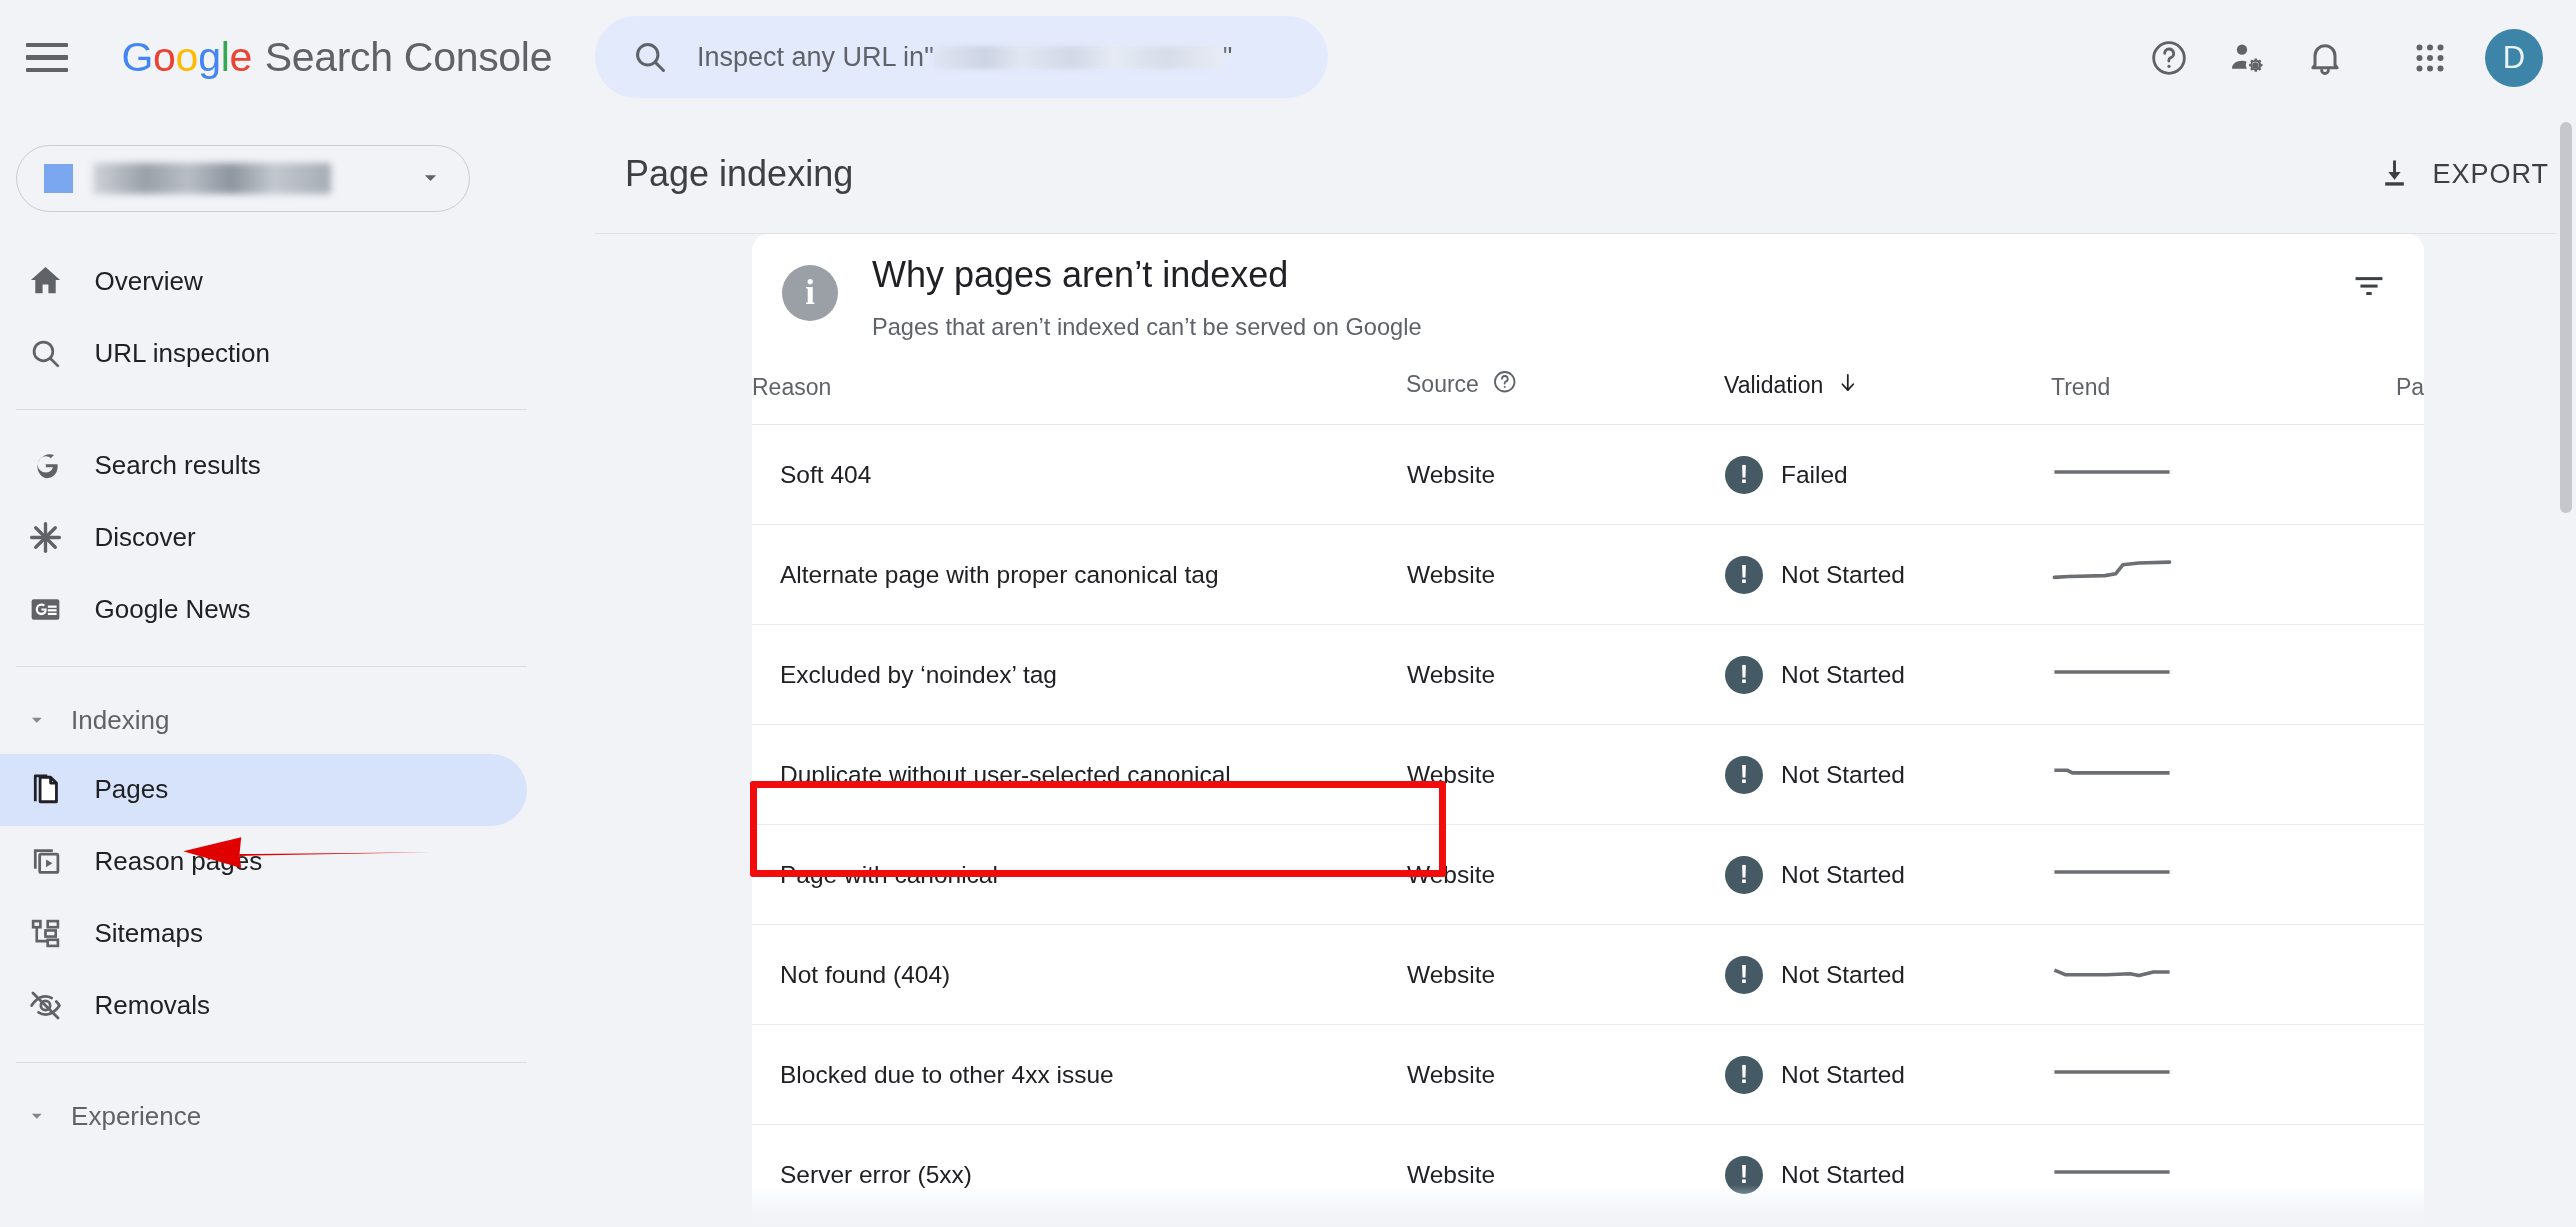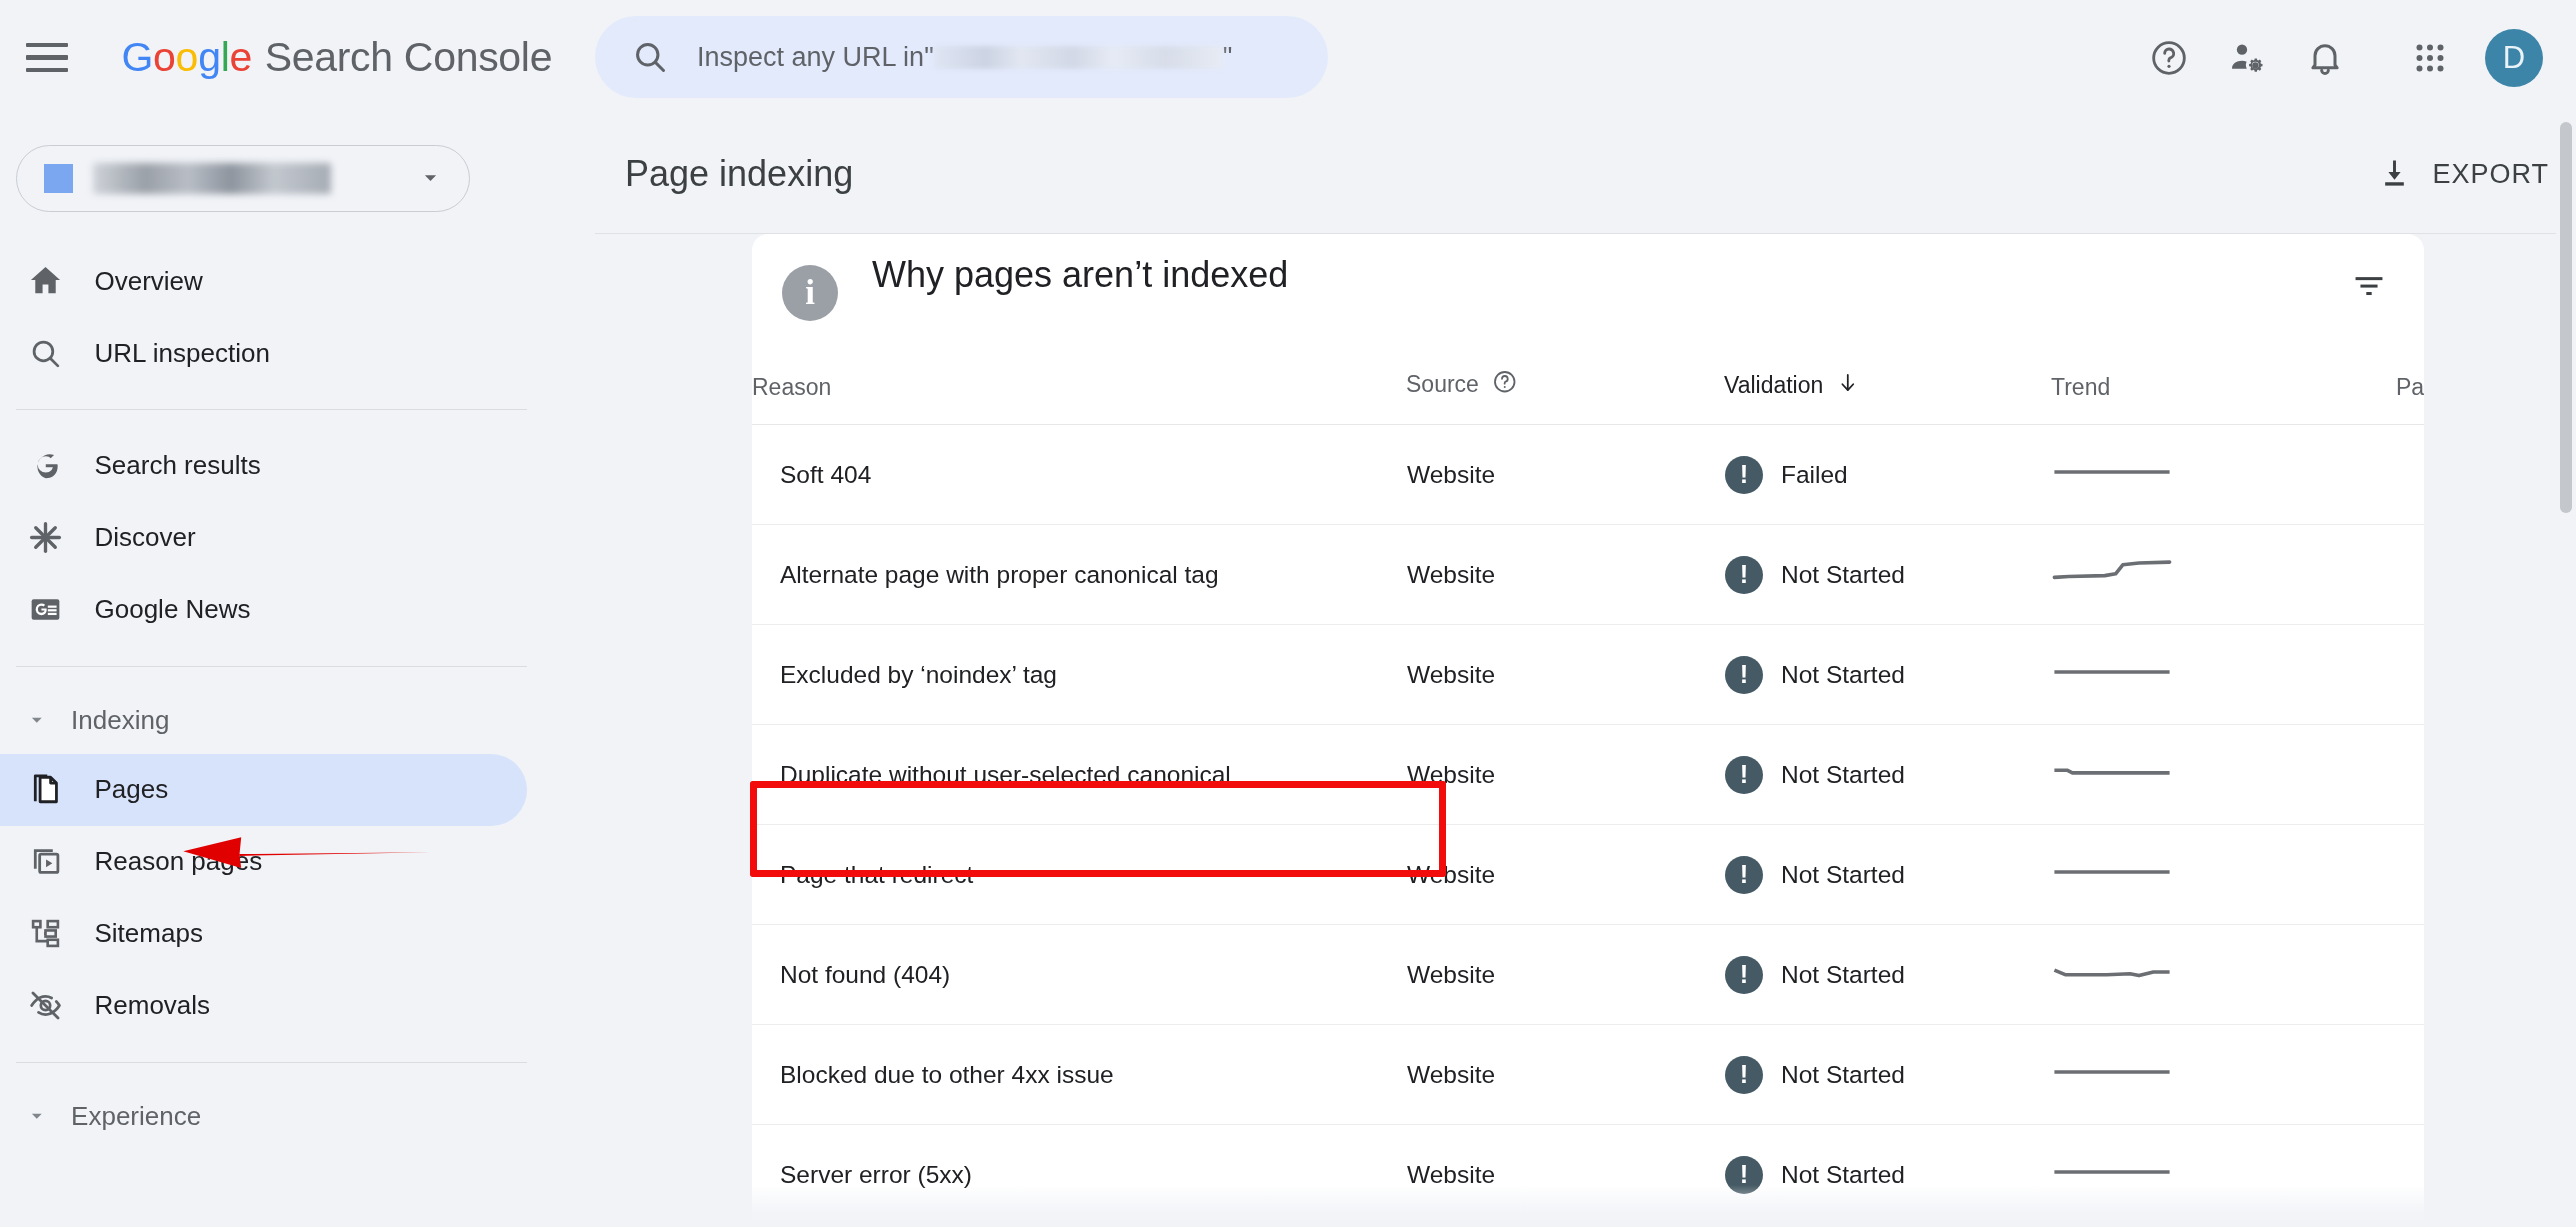--- a/index.html
+++ b/index.html
@@ -419,20 +419,21 @@
         </span>
         <span class="elabel">EXPORT</span>
       </div>
     </div>
 
     <div class="card">
 
       <div class="cardhdr">
         <div class="infocircle">i</div>
         <div class="cardtitle">Why pages aren’t indexed</div>
+        <div class="cardsub">Pages that aren’t indexed can’t be served on Google</div>
         <div class="filterbtn">
           <svg width="38" height="38" viewBox="0 0 24 24" fill="#3c4043">
             <rect x="3.5" y="6.4" width="17" height="1.9"></rect>
             <rect x="6.6" y="11.1" width="10.8" height="1.9"></rect>
             <rect x="10.3" y="15.8" width="3.4" height="1.9"></rect>
           </svg>
         </div>
       </div>
 
       <table class="tbl">
@@ -536,21 +537,21 @@
             </td>
             <td class="c-trend">
               <svg width="120" height="36" viewBox="0 0 132 40">
                   <polyline points="2,18 16,18 22,21 130,21" fill="none" stroke="#6b6e72" stroke-width="4" stroke-linejoin="round"></polyline>
                 </svg>
             </td>
             <td class="c-pages"></td>
           </tr>
 
           <tr>
-            <td class="c-reason">Page that redirect</td>
+            <td class="c-reason">Page with canonical</td>
             <td class="c-source">Website</td>
             <td class="c-valid">
               <span class="valcell">
                   <span class="valicon">!</span>
                   <span>Not Started</span>
                 </span>
             </td>
             <td class="c-trend">
               <svg width="120" height="36" viewBox="0 0 132 40">
                   <polyline points="2,20 130,20" fill="none" stroke="#6b6e72" stroke-width="4"></polyline>

